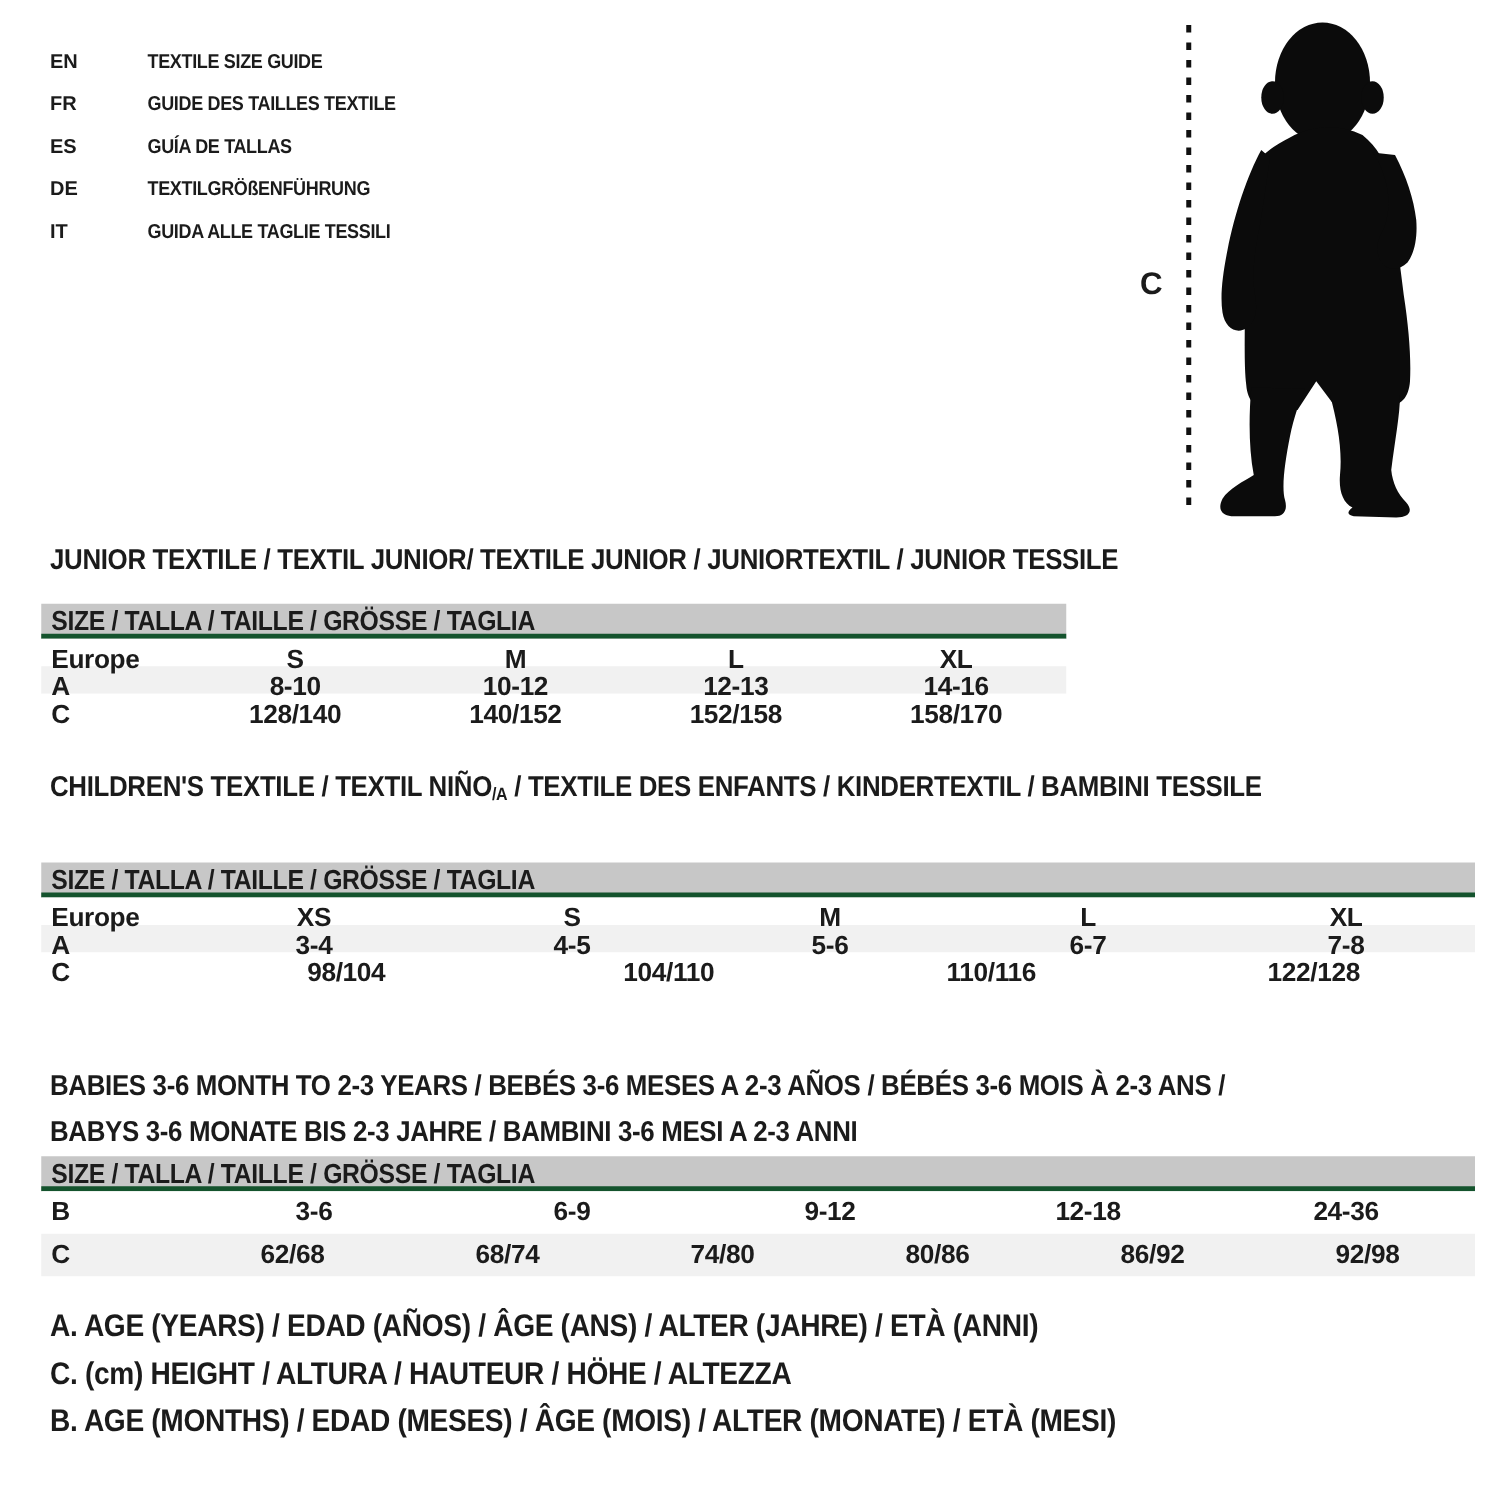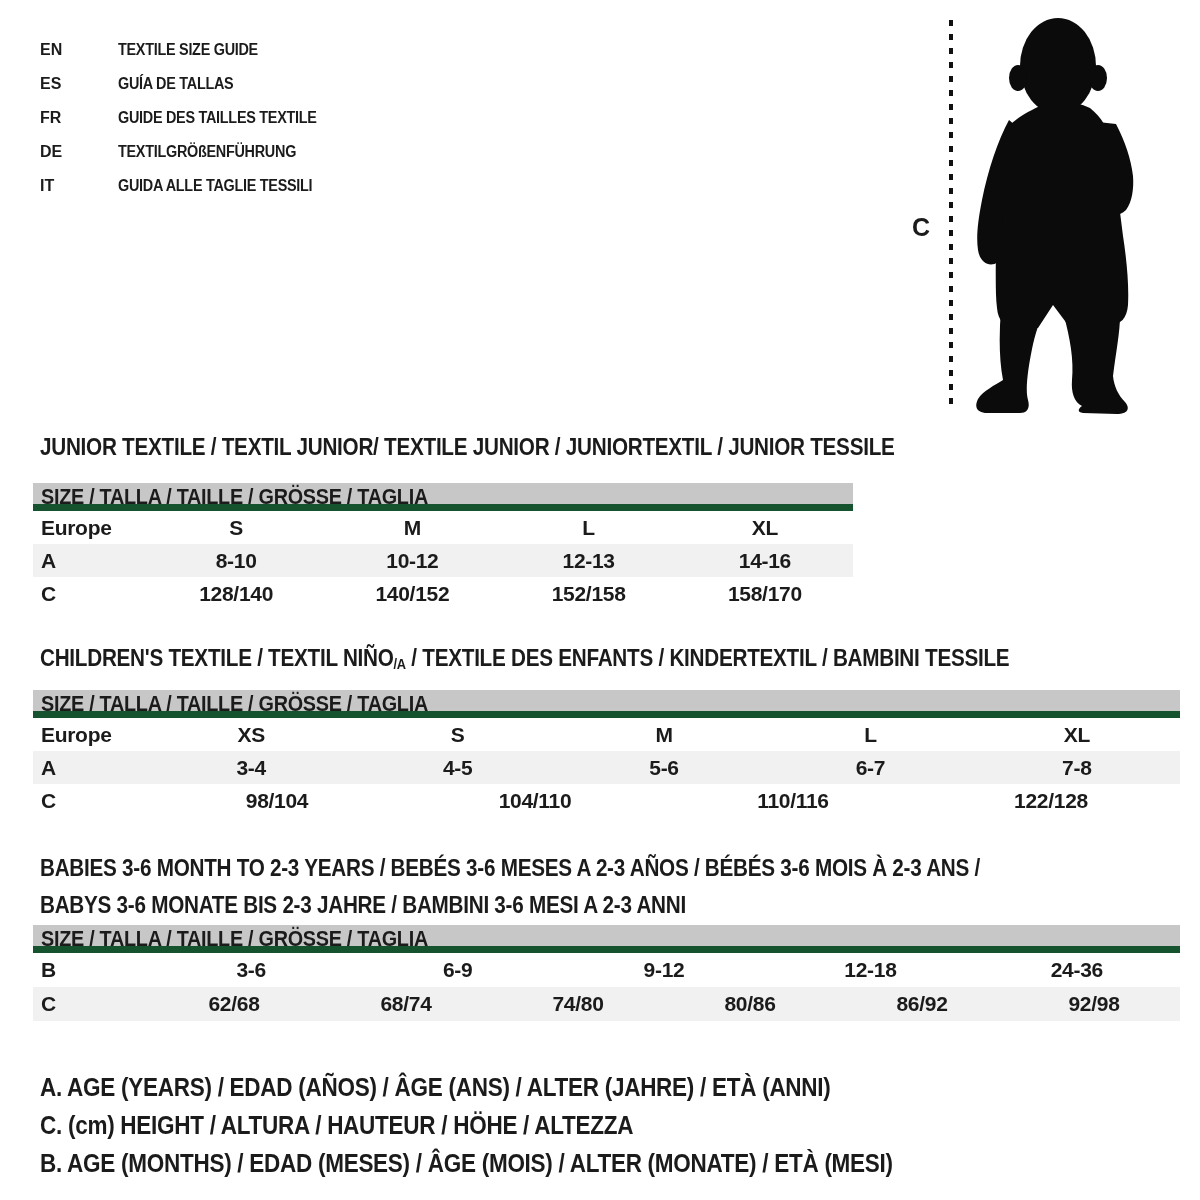--- a/index.html
+++ b/index.html
@@ -14,46 +14,46 @@
   .cx { display:inline-block; transform:scaleX(0.9); transform-origin:0 50%; white-space:nowrap; letter-spacing:-0.3px; }
   
   .langs { left:40px; top:33px; }
   .lang-row { height:34px; line-height:34px; font-size:16px; }
   .lcode { display:inline-block; width:78px; vertical-align:top; }
   
   .ttl { left:40px; font-size:23px; line-height:26px; }
   .subsm { font-size:0.62em; vertical-align:-0.22em; }
   
   .stable { position:absolute; left:33px; }
-  .bar { height:28px; line-height:28px; background:#c7c7c7; border-bottom:7px solid #14532d;
+  .bar { height:28px; line-height:28px; background:#c7c7c7; border-bottom:4px solid #14532d;
          padding-left:8px; font-size:22px; }
-  .trow { display:flex; height:33px; line-height:33px; font-size:21px; background:#ffffff; }
+  .trow { display:flex; height:22px; line-height:33px; font-size:21px; background:#ffffff; }
   .trow.alt { background:#f1f1f1; }
   .trow.tall { height:34px; line-height:34px; }
   .cell { flex:1; text-align:center; letter-spacing:-0.3px; }
   .cell.label { flex:0 0 115px; text-align:left; padding-left:8px; }
   
   .legend { left:40px; }
   .legend-row { height:38px; line-height:38px; font-size:25px; }
   
   .figC { left:912px; top:213px; font-size:25px; }
   .baby-svg { position:absolute; left:940px; top:14px; width:200px; height:402px; }
 </style>
 </head>
 <body>
 
 <div class="abs langs">
   <div class="lang-row">
     <span class="lcode">EN</span><span class="cx">TEXTILE SIZE GUIDE</span>
   </div>
   <div class="lang-row">
-    <span class="lcode">ES</span><span class="cx">GUÍA DE TALLAS</span>
+    <span class="lcode">FR</span><span class="cx">GUIDE DES TAILLES TEXTILE</span>
   </div>
   <div class="lang-row">
-    <span class="lcode">FR</span><span class="cx">GUIDE DES TAILLES TEXTILE</span>
+    <span class="lcode">ES</span><span class="cx">GUÍA DE TALLAS</span>
   </div>
   <div class="lang-row">
     <span class="lcode">DE</span><span class="cx">TEXTILGRÖßENFÜHRUNG</span>
   </div>
   <div class="lang-row">
     <span class="lcode">IT</span><span class="cx">GUIDA ALLE TAGLIE TESSILI</span>
   </div>
 </div>
 
 <div class="abs figC">C</div>
@@ -106,21 +106,21 @@
   </div>
   <div class="trow">
     <div class="cell label">C</div>
     <div class="cell">128/140</div>
     <div class="cell">140/152</div>
     <div class="cell">152/158</div>
     <div class="cell">158/170</div>
   </div>
 </div>
 
-<div class="abs ttl" style="top:645px;">
+<div class="abs ttl" style="top:616px;">
   <span class="cx"><span>CHILDREN'S TEXTILE / TEXTIL NIÑO</span><span class="subsm">/A</span><span> / TEXTILE DES ENFANTS / KINDERTEXTIL / BAMBINI TESSILE</span></span>
 </div>
 <div class="stable" style="top:690px; width:1147px;">
   <div class="bar"><span class="cx">SIZE / TALLA / TAILLE / GRÖSSE / TAGLIA</span></div>
   <div class="trow">
     <div class="cell label">Europe</div>
     <div class="cell">XS</div>
     <div class="cell">S</div>
     <div class="cell">M</div>
     <div class="cell">L</div>
@@ -160,17 +160,17 @@
     <div class="cell label">C</div>
     <div class="cell">62/68</div>
     <div class="cell">68/74</div>
     <div class="cell">74/80</div>
     <div class="cell">80/86</div>
     <div class="cell">86/92</div>
     <div class="cell">92/98</div>
   </div>
 </div>
 
-<div class="abs legend" style="top:1068px;text-decoration:underline;">
+<div class="abs legend" style="top:1042px;text-decoration:underline;">
   <div class="legend-row"><span class="cx">A. AGE (YEARS) / EDAD (AÑOS) / ÂGE (ANS) / ALTER (JAHRE) / ETÀ (ANNI)</span></div>
   <div class="legend-row"><span class="cx">C. (cm) HEIGHT / ALTURA / HAUTEUR / HÖHE / ALTEZZA</span></div>
   <div class="legend-row"><span class="cx">B. AGE (MONTHS) / EDAD (MESES) / ÂGE (MOIS) / ALTER (MONATE) / ETÀ (MESI)</span></div>
 </div>
 
 </body></html>

